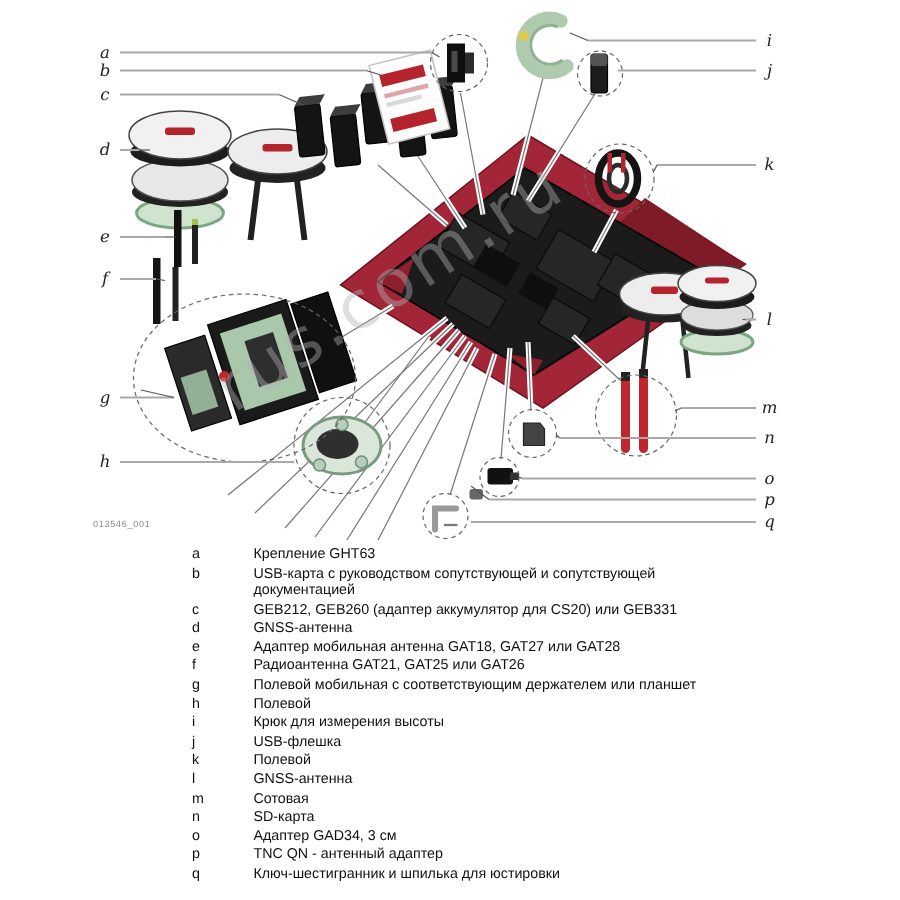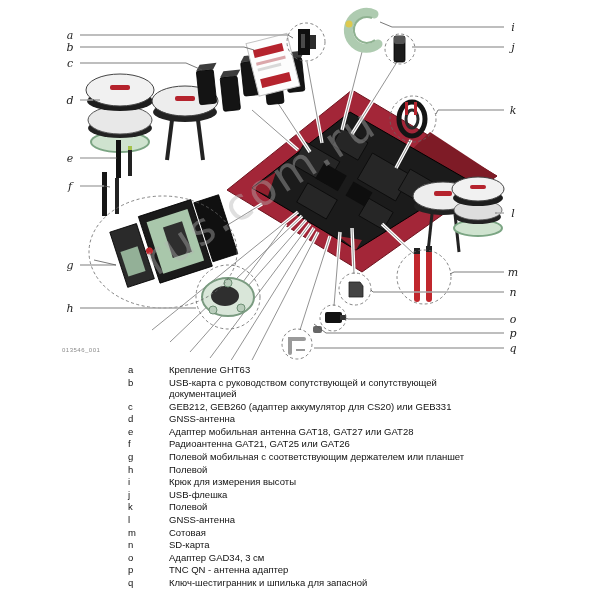--- a/index.html
+++ b/index.html
@@ -336,21 +336,21 @@
     <div class="legend-row">
         <span class="legend-letter">n</span>
         <span class="legend-text">SD-карта</span>
       </div>
     <div class="legend-row">
         <span class="legend-letter">o</span>
         <span class="legend-text">Адаптер GAD34, 3 см</span>
       </div>
     <div class="legend-row">
         <span class="legend-letter">p</span>
-        <span class="legend-text">TNC QN - антенна адаптер</span>
+        <span class="legend-text">TNC QN - антенный адаптер</span>
       </div>
     <div class="legend-row">
         <span class="legend-letter">q</span>
-        <span class="legend-text">Ключ-шестигранник и шпилька для запасной</span>
+        <span class="legend-text">Ключ-шестигранник и шпилька для юстировки</span>
       </div>
   </div>
 
 </div>
 
 </body></html>

